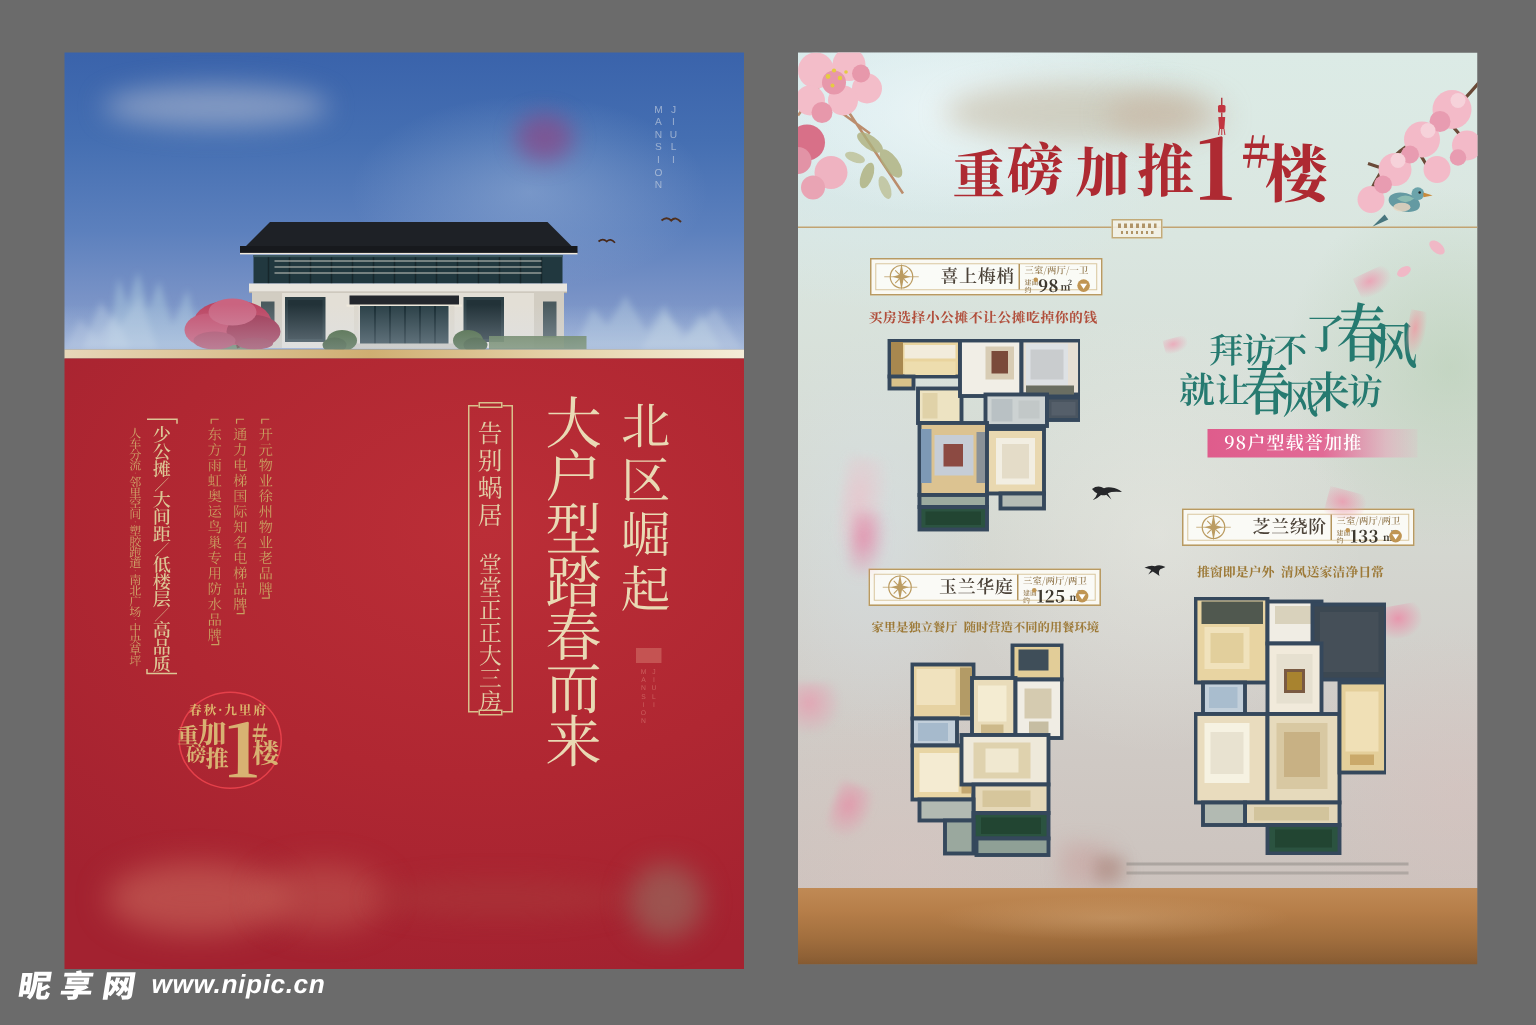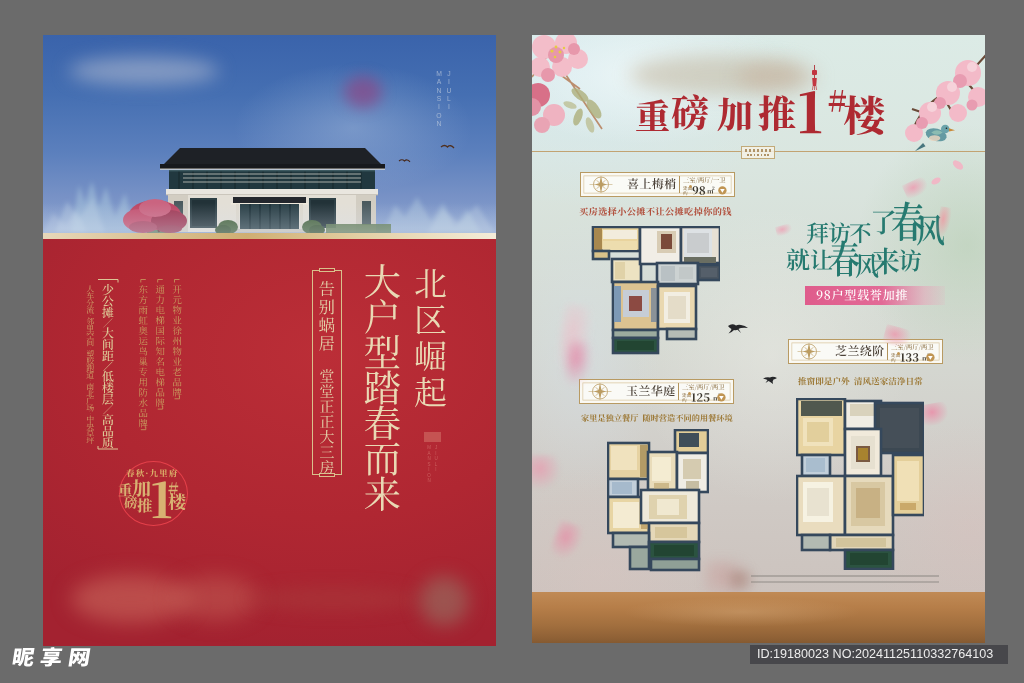--- a/index.html
+++ b/index.html
@@ -619,13 +619,13 @@
 <rect x="40" y="140" width="50" height="9" fill="#d2c49c" stroke="none"></rect>
 <rect x="6" y="137" width="28" height="15" fill="#b2bab2"></rect>
 <rect x="49" y="152" width="48" height="19" fill="#2b5340"></rect>
 <rect x="54" y="155" width="38" height="12" fill="#224532" stroke="none"></rect>
 </g>
       </svg>
     </div>
     <svg style="position:absolute;left:12px;top:645px;transform:skewX(-9deg) scaleX(1.08);transform-origin:0 0" width="82" height="27" viewBox="0 0 82 27">
       <path fill="#ffffff" d="M10.6 2.9H13.3V10.1Q13.3 11.3 13.2 12.8Q13.1 14.3 12.8 15.9Q12.5 17.4 12 18.8Q11.4 20.2 10.5 21.3Q10.3 21.1 9.8 20.8Q9.4 20.5 8.9 20.2Q8.5 19.9 8.2 19.8Q9 18.8 9.5 17.6Q10 16.3 10.2 15Q10.4 13.7 10.5 12.5Q10.6 11.2 10.6 10.1ZM13.9 10H16.7V17.9Q16.7 18.5 16.8 18.6Q16.9 18.8 17.4 18.8Q17.5 18.8 17.7 18.8Q17.9 18.8 18.1 18.8Q18.3 18.8 18.6 18.8Q18.8 18.8 18.9 18.8Q19.2 18.8 19.3 18.6Q19.5 18.4 19.6 17.8Q19.6 17.1 19.7 15.9Q20.1 16.3 20.9 16.6Q21.6 16.9 22.2 17Q22 18.7 21.7 19.7Q21.4 20.6 20.8 21Q20.2 21.4 19.2 21.4Q19 21.4 18.8 21.4Q18.5 21.4 18.3 21.4Q18 21.4 17.8 21.4Q17.5 21.4 17.3 21.4Q17.1 21.4 16.9 21.4Q15.7 21.4 15.1 21.1Q14.4 20.7 14.1 20Q13.9 19.2 13.9 17.9ZM19.7 11.1 21.9 13.2Q21 13.7 19.9 14.3Q18.9 14.8 17.8 15.3Q16.8 15.7 15.8 16.1Q15.6 15.7 15.4 15Q15.1 14.4 14.8 14Q15.7 13.7 16.6 13.2Q17.5 12.7 18.3 12.1Q19.1 11.6 19.7 11.1ZM12.2 2.9H21.3V9.4H12.2V6.8H18.5V5.5H12.2ZM4.7 3.6H9.6V17.9H4.7V15.3H7V6.2H4.7ZM4.9 9.5H8.1V12H4.9ZM3.2 3.6H5.8V19.5H3.2ZM28.9 15.5H47.6V18H28.9ZM31 12H42.9V14.3H31ZM36.6 14.8H39.8V18.9Q39.8 20 39.4 20.5Q39.1 21 38.2 21.3Q37.4 21.5 36.3 21.5Q35.3 21.6 33.9 21.6Q33.8 21 33.5 20.3Q33.2 19.7 32.9 19.1Q33.5 19.2 34.1 19.2Q34.8 19.2 35.3 19.2Q35.9 19.2 36.1 19.2Q36.4 19.2 36.5 19.1Q36.6 19 36.6 18.8ZM42.2 12H43.1L43.7 11.9L45.6 13.5Q44.5 14.1 43.3 14.6Q42 15.1 40.7 15.6Q39.4 16 38 16.4Q37.7 16 37.3 15.5Q36.9 15.1 36.6 14.8Q37.7 14.5 38.8 14.1Q39.9 13.7 40.8 13.3Q41.7 12.9 42.2 12.5ZM34.5 8.7V9.4H42V8.7ZM31.5 6.7H45.1V11.4H31.5ZM29.3 3.5H47.2V6H29.3ZM36.2 2.5 39.3 1.9Q39.6 2.6 39.8 3.3Q40 4 40 4.6L36.8 5.1Q36.7 4.6 36.6 3.8Q36.4 3.1 36.2 2.5ZM61.5 6.6 64.1 6.9Q63.7 10.8 62.7 14Q61.7 17.2 59.9 19.2Q59.7 19 59.3 18.7Q58.8 18.4 58.4 18.1Q57.9 17.8 57.6 17.7Q58.8 16.5 59.6 14.8Q60.4 13.1 60.8 11Q61.3 8.9 61.5 6.6ZM67 6.6 69.6 6.9Q69.2 10.9 68.1 14.1Q67.1 17.4 65.2 19.4Q65 19.2 64.6 18.9Q64.1 18.6 63.7 18.3Q63.3 18 62.9 17.9Q64.2 16.7 65 15Q65.8 13.3 66.3 11.2Q66.8 9 67 6.6ZM57.8 9.9 59.4 8Q60.1 8.8 60.9 9.6Q61.7 10.4 62.5 11.3Q63.2 12.1 63.9 12.9Q64.5 13.6 64.9 14.3L63.2 16.4Q62.8 15.8 62.1 14.9Q61.5 14.1 60.8 13.2Q60 12.4 59.3 11.5Q58.5 10.6 57.8 9.9ZM63.5 9.8 65.2 8.1Q66 8.9 66.8 9.8Q67.6 10.7 68.3 11.6Q69 12.5 69.6 13.3Q70.2 14.2 70.5 14.9L68.6 16.8Q68.3 16.1 67.7 15.2Q67.2 14.3 66.5 13.4Q65.8 12.4 65 11.5Q64.3 10.6 63.5 9.8ZM55.4 3.2H72V6H58.4V21.5H55.4ZM70.1 3.2H73.1V18.1Q73.1 19.3 72.8 20Q72.5 20.6 71.7 21Q71 21.4 69.9 21.4Q68.8 21.5 67.3 21.5Q67.2 21.1 67.1 20.6Q66.9 20 66.6 19.5Q66.4 18.9 66.2 18.5Q66.8 18.6 67.5 18.6Q68.2 18.6 68.7 18.6Q69.3 18.6 69.5 18.6Q69.8 18.6 70 18.5Q70.1 18.3 70.1 18.1Z"></path>
     </svg>
-    <div class="ab" style="left:750px;top:645px;width:258px;height:19px;background:#47474b;color:#ededed;font:12.6px 'Liberation Sans',sans-serif;line-height:19.5px;padding-left:7px">ID:19180023 NO:20241125110332764103</div>
+    <div class="ab" style="left:101px;top:646px;width:260px;height:22px;color:#fff;font:italic 700 17.5px 'Liberation Sans',sans-serif;letter-spacing:.4px">www.nipic.cn</div>
   </div>
 </body></html>

